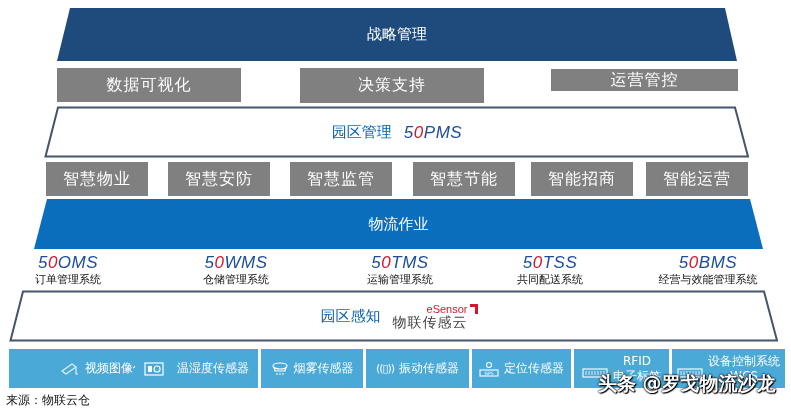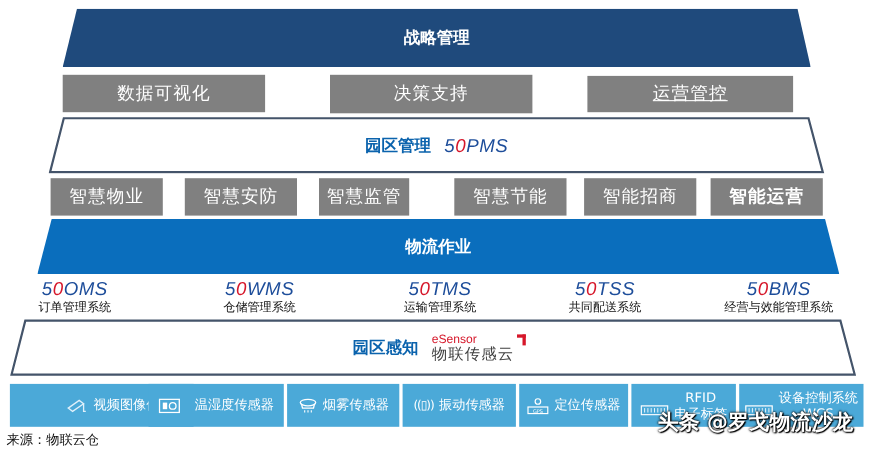--- a/index.html
+++ b/index.html
@@ -1,20 +1,20 @@
 <!DOCTYPE html>
 <html><head>
 <meta charset="utf-8">
 <style>
   html,body{margin:0;padding:0;background:#fff;}
   body{width:791px;height:409px;position:relative;overflow:hidden;font-family:"DejaVu Sans","Liberation Sans",sans-serif;}
   .band{position:absolute;display:flex;align-items:center;justify-content:center;}
   .band svg{position:absolute;left:0;top:0;}
   .band .content{position:relative;display:flex;align-items:center;gap:14px;}
-  .band-title{font-weight:bold;font-size:15px;}
+  .band-title{font-weight:normal;font-size:15px;}
   .gray{position:absolute;background:#808080;color:#fff;font-size:16px;display:flex;align-items:center;justify-content:center;letter-spacing:1px;}
   .logo{font-family:"Liberation Sans",sans-serif;font-weight:normal;font-style:italic;font-size:17px;letter-spacing:0.5px;color:#1d4d9a;line-height:1;}
   .logo .o{color:#d6172a;}
   .sys{position:absolute;text-align:center;width:120px;}
   .sys .logo{display:block;}
   .sys .cap{display:block;font-size:11px;color:#111;margin-top:1px;}
   .sensor{position:absolute;top:349px;height:39px;background:#4ba9d8;color:#fff;font-size:12px;display:flex;align-items:center;justify-content:center;gap:5px;}
   .sensor .two{display:flex;flex-direction:column;align-items:center;line-height:15px;}
   .esensor{display:flex;flex-direction:column;line-height:1;position:relative;}
   .esensor .en{color:#d6172a;font-size:11px;font-family:"Liberation Sans",sans-serif;}
@@ -30,38 +30,38 @@
   <svg width="680" height="53">
     <polygon points="13,0 668,0 680,53 0,53" fill="#1f4a7c"></polygon>
   </svg>
   <div class="content">
     <span class="band-title" style="color:#fff;">战略管理</span>
   </div>
 </div>
 
 <div class="gray" style="left:57px;top:68px;width:184px;height:34px;">数据可视化</div>
 <div class="gray" style="left:300px;top:68px;width:184px;height:35px;">决策支持</div>
-<div class="gray" style="left:534px;top:69px;width:187px;height:33px;text-decoration:underline;">运营管控</div>
+<div class="gray" style="left:551px;top:69px;width:187px;height:22px;">运营管控</div>
 
 <div class="band" style="left:44px;top:106px;width:706px;height:52px;">
   <svg width="706" height="52">
     <polygon points="14,1.5 691,1.5 704,50.5 1.5,50.5" fill="#fff" stroke="#44546a" stroke-width="2"></polygon>
   </svg>
   <div class="content" style="gap:12px;">
     <span class="band-title" style="color:#0b63ad;font-size:15px;">园区管理</span>
     <span class="logo" style="font-size:17px;"><span>5</span><span class="o">0</span><span>PMS</span></span>
   </div>
 </div>
 
 <div class="gray" style="left:46px;top:162px;width:102px;height:34px;">智慧物业</div>
 <div class="gray" style="left:168px;top:162px;width:102px;height:34px;">智慧安防</div>
-<div class="gray" style="left:290px;top:162px;width:82px;height:34px;">智慧监管</div>
+<div class="gray" style="left:290px;top:162px;width:102px;height:34px;">智慧监管</div>
 <div class="gray" style="left:413px;top:162px;width:102px;height:34px;">智慧节能</div>
 <div class="gray" style="left:531px;top:162px;width:102px;height:34px;">智能招商</div>
-<div class="gray" style="left:646px;top:162px;width:102px;height:34px;font-weight:bold;">智能运营</div>
+<div class="gray" style="left:646px;top:162px;width:102px;height:34px;">智能运营</div>
 
 <div class="band" style="left:34px;top:199px;width:729px;height:50px;">
   <svg width="729" height="50">
     <polygon points="13,0 716,0 729,50 0,50" fill="#0a6ebd"></polygon>
   </svg>
   <div class="content">
     <span class="band-title" style="color:#fff;">物流作业</span>
   </div>
 </div>
 
@@ -83,21 +83,21 @@
 </div>
 <div class="sys" style="left:643px;top:254px;width:130px;">
   <span class="logo"><span>5</span><span class="o">0</span><span>BMS</span></span>
   <span class="cap">经营与效能管理系统</span>
 </div>
 
 <div class="band" style="left:9px;top:290px;width:770px;height:52px;">
   <svg width="770" height="52">
     <polygon points="14,1.5 755,1.5 768,50.5 1.5,50.5" fill="#fff" stroke="#44546a" stroke-width="2"></polygon>
   </svg>
-  <div class="content" style="gap:12px;">
+  <div class="content" style="gap:12px;text-align:right;">
     <span class="band-title" style="color:#0b63ad;">园区感知</span>
     <span class="esensor">
       <span class="en">eSensor</span>
       <span class="cn">物联传感云</span>
       <span class="mark"></span>
     </span>
   </div>
 </div>
 
 <div class="sensor" style="left:9px;width:123px;padding-left:44px;">

